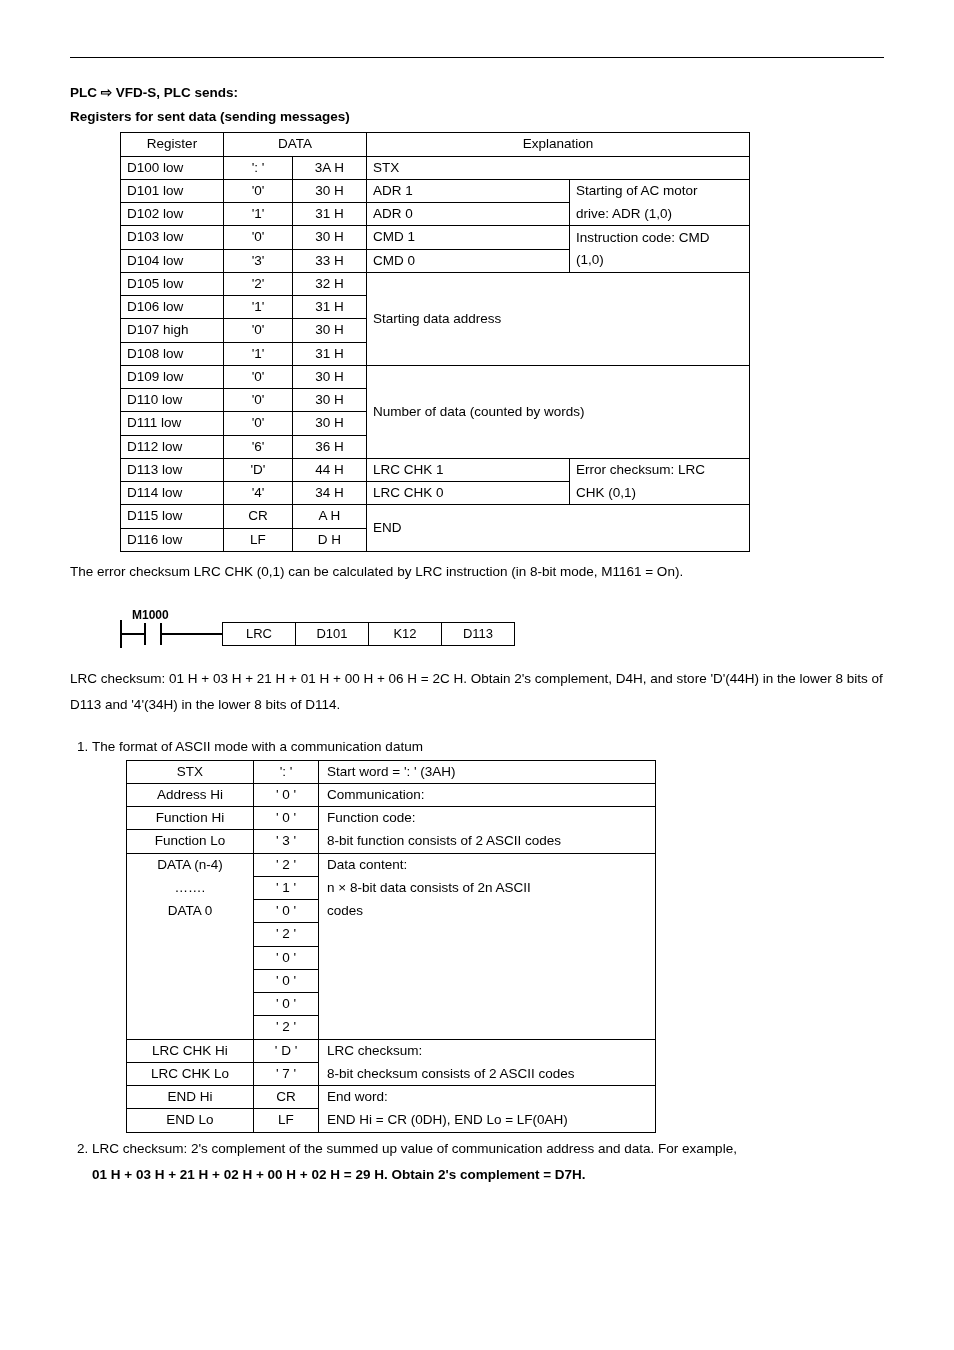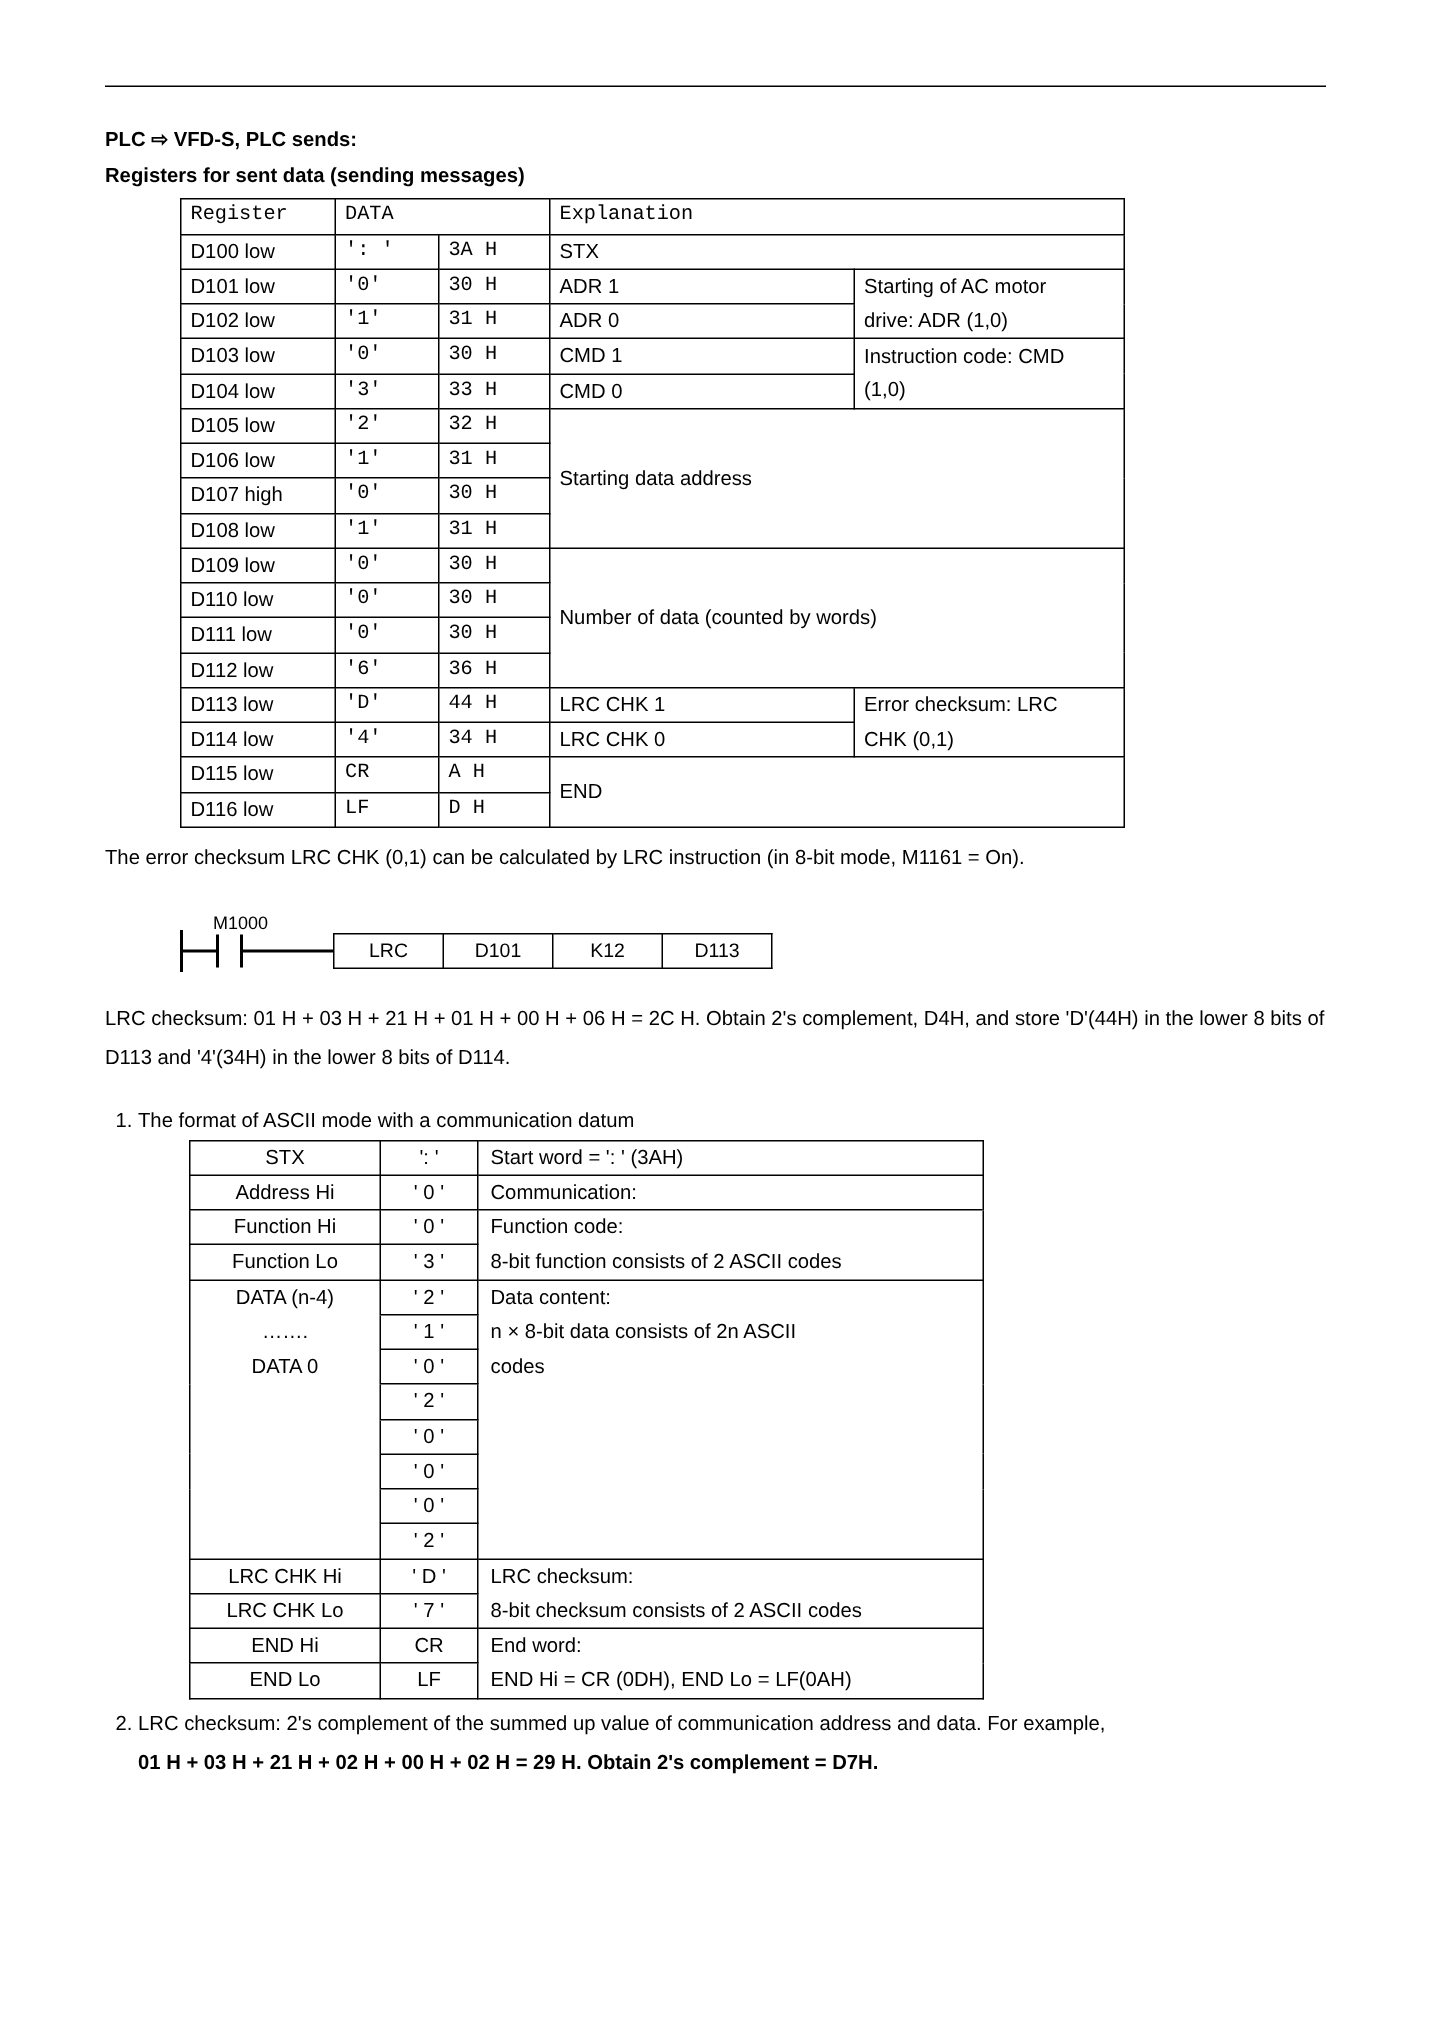--- a/index.html
+++ b/index.html
@@ -24,21 +24,21 @@
     margin-top: 5px;
   }
   table.datatable td, table.datatable th {
     border: 1px solid #000;
     padding: 1px 6px;
     font-size: 13.5px;
     vertical-align: middle;
     text-align: left;
   }
   table.datatable td.center, table.datatable th.center {
-    font-family: Liberation Mono, monospace;
+    text-align: center;
   }
   .ladder-wrap {
     margin: 18px 0 18px 50px;
     padding-top: 6px;
   }
   .ladder-label { font-size: 12px; margin-bottom: -4px; }
   .ladder-row { display: flex; align-items: center; height: 28px;}
   .rail { width: 2px; background:#000; height: 28px;}
   .wire { height:2px; background:#000; flex:0 0 22px;}
   .wire-long { height:2px; background:#000; flex:0 0 60px;}
@@ -194,21 +194,21 @@
     <td>D116 low</td>
     <td class="center">LF</td>
     <td class="center">D H</td>
   </tr>
 </tbody>
   </table>
 
 <p class="para">The error checksum LRC CHK (0,1) can be calculated by LRC instruction (in 8-bit mode, M1161 = On).</p>
 
 <div class="ladder-wrap">
-  <div class="ladder-label" style="margin-left:22px;">M1000</div>
+  <div class="ladder-label" style="margin-left:12px;font-weight:bold;">M1000</div>
   <div class="ladder-row">
     <div class="rail"></div>
     <div class="wire"></div>
     <div class="contact">
       <div class="bar"></div>
         <div class="gap"></div>
         <div class="bar"></div>
     </div>
     <div class="wire-long"></div>
     <div class="box-row">

